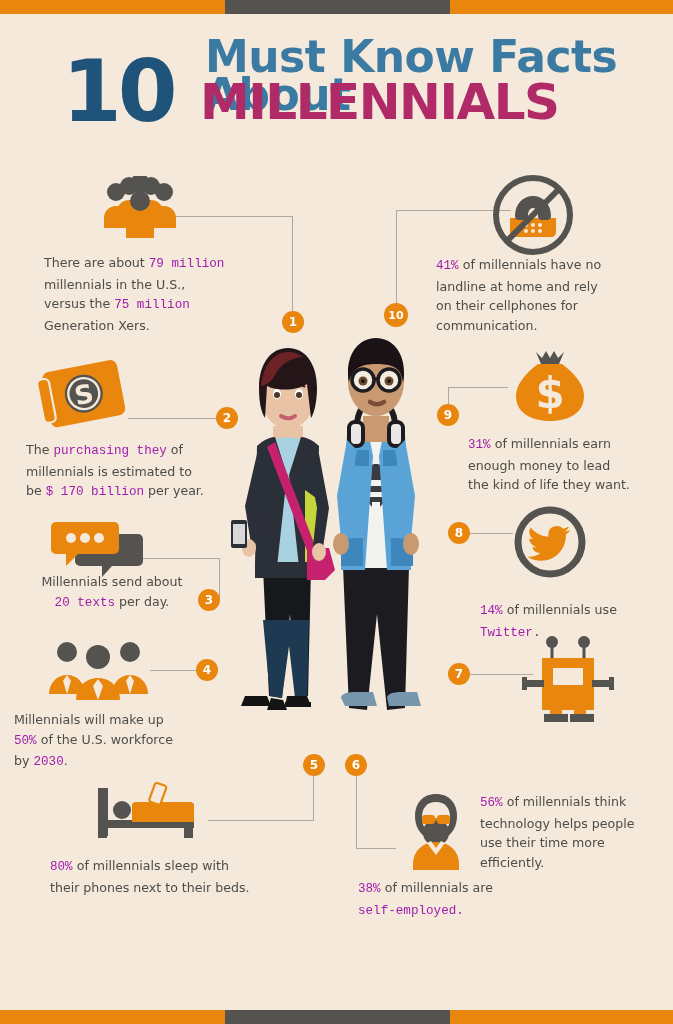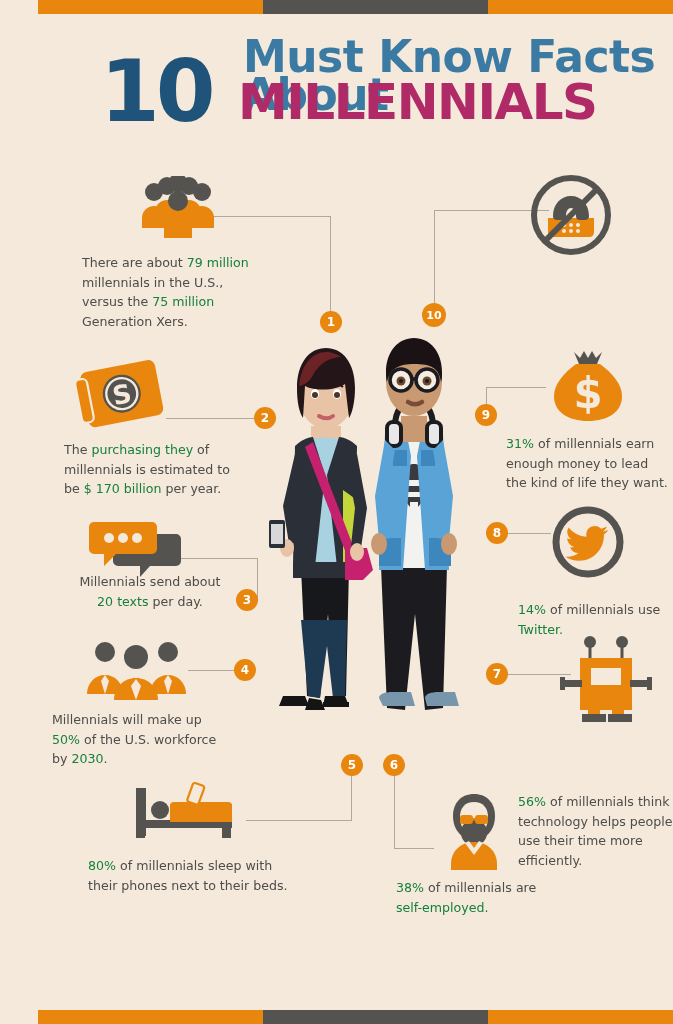--- a/index.html
+++ b/index.html
@@ -6,21 +6,20 @@
   html, body {
     width: 673px; height: 1024px;
     font-family: "Liberation Sans", sans-serif;
     background: #f4e9da;
     overflow: hidden;
   }
   #poster {
     position: relative;
     width: 603px; height: 1024px;
     background: #f4e9da;
-    margin-left: 38px;
   }
 
   
   .edgebar { position: absolute; left: 0; width: 673px; height: 14px; display: flex; }
   .edgebar.top { top: 0; }
   .edgebar.bottom { bottom: 0; }
   .bar-seg-orange-l { width: 225px; background: #e8860e; }
   .bar-seg-dark     { width: 225px; background: #54534f; }
   .bar-seg-orange-r { flex: 1; background: #e8860e; }
 
@@ -45,21 +44,21 @@
     color: #b02a67; letter-spacing: -1.5px;
   }
 
   
   .fact { position: absolute; }
   .fact-text {
     font-family: "DejaVu Sans", sans-serif;
     font-size: 12.6px; line-height: 19.5px;
     color: #4d4d4b;
   }
-  .hl { color: #15803d; }
+  .hl { color: #a21caf; font-family: Liberation Mono, monospace; }
 
   
   .badge {
     position: absolute;
     width: 22px; height: 22px; border-radius: 50%;
     background: #e8860e; color: #fff;
     font-family: "DejaVu Sans", sans-serif;
     font-weight: bold; font-size: 12px;
     display: flex; align-items: center; justify-content: center;
     z-index: 6;
@@ -321,20 +320,28 @@
       <path d="M25 44c0-12 8-20 18-20s18 8 18 20c0 3-2 4-5 4h-4c-3 0-4-2-4-4 0-5-2-8-5-8s-5 3-5 8c0 2-1 4-4 4h-4c-3 0-5-1-5-4z" fill="#54534f"></path>
       <circle cx="36" cy="53" r="2" fill="#f4e9da"></circle>
         <circle cx="43" cy="53" r="2" fill="#f4e9da"></circle>
         <circle cx="50" cy="53" r="2" fill="#f4e9da"></circle>
       <circle cx="36" cy="59" r="2" fill="#f4e9da"></circle>
         <circle cx="43" cy="59" r="2" fill="#f4e9da"></circle>
         <circle cx="50" cy="59" r="2" fill="#f4e9da"></circle>
       <line x1="17" y1="69" x2="69" y2="17" stroke="#54534f" stroke-width="6"></line>
     </svg>
   </div>
+  <div class="fact" style="left:436px; top:255px; width:225px;">
+    <div class="fact-text">
+      <span class="hl">41%</span> of millennials have no<br>
+      landline at home and rely<br>
+      on their cellphones for<br>
+      communication.
+    </div>
+  </div>
   <div class="badge wide" style="left:384px; top:303px;">10</div>
 
   <div class="chars">
     <svg width="230" height="430" viewBox="0 0 230 430">
 
       <g>
 
         <path d="M48 238h48l-3 128-12 2-6-84-8 84-13-2z" fill="#16181c"></path>
         <path d="M48 290h46l-2 76-12 2-6-52-7 52-12-2z" fill="#1e3a52"></path>
 

